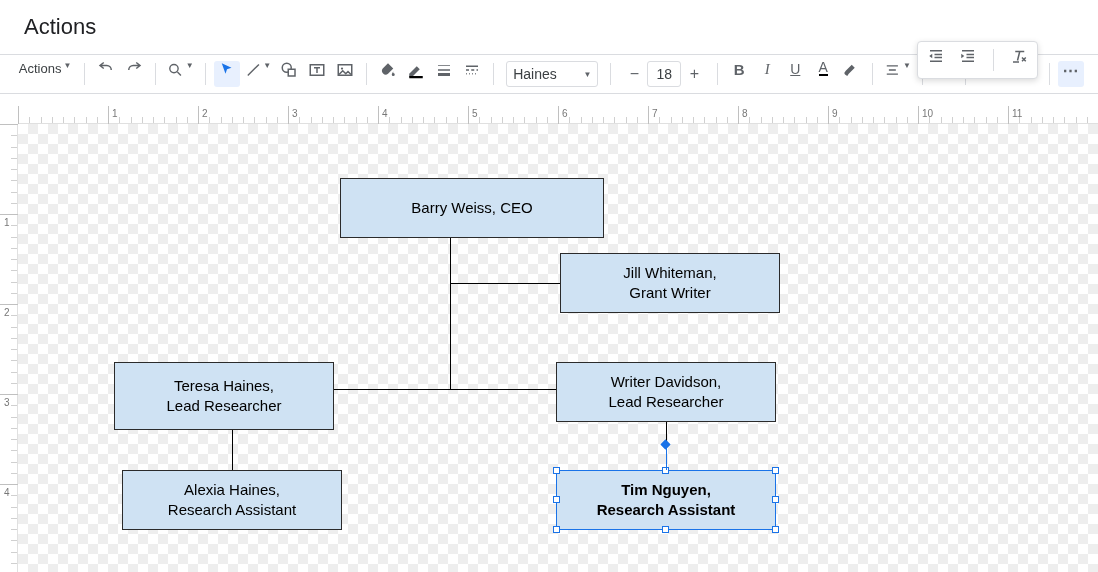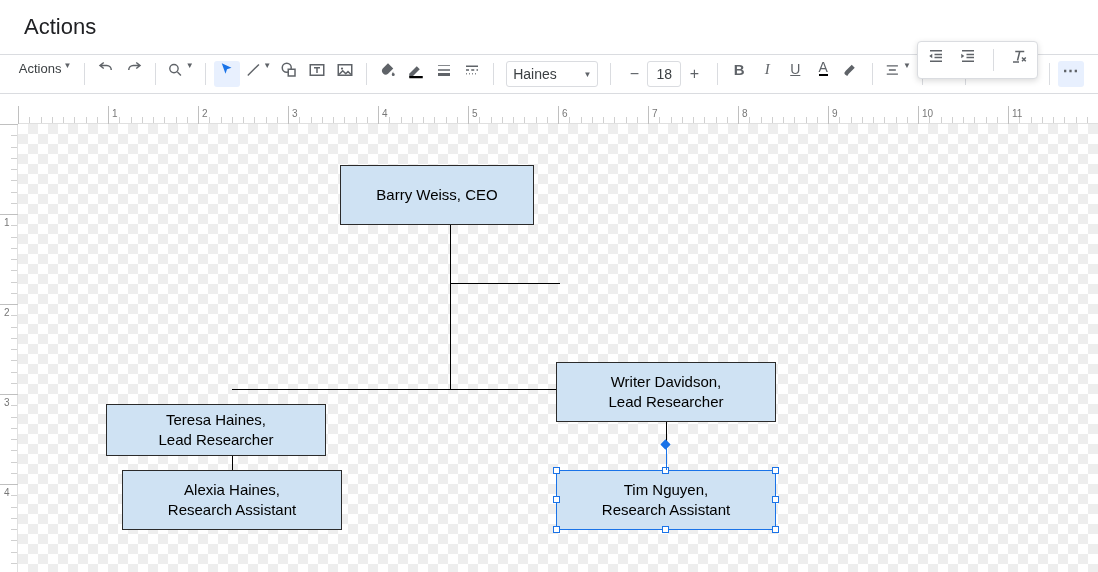--- a/index.html
+++ b/index.html
@@ -35,21 +35,21 @@
       linear-gradient(45deg, #eee 25%, transparent 25%),
       linear-gradient(-45deg, #eee 25%, transparent 25%),
       linear-gradient(45deg, transparent 75%, #eee 75%),
       linear-gradient(-45deg, transparent 75%, #eee 75%);
     background-size: 20px 20px;
     background-position: 0 0, 0 10px, 10px -10px, -10px 0;
     background-color: #fff;
   }
 
   .node { position: absolute; background: #cfe2f3; border: 1px solid #2b2b2b; display: flex; flex-direction: column; align-items: center; justify-content: center; font-size: 15px; line-height: 1.35; text-align: center; color: #000; }
-  .node.selected { border: 1.5px solid #1a73e8; background: #cfe2f3; }
+  .node.selected { border: 1.5px solid #1a73e8; background: #cfe2f3; font-weight: bold; }
   .handle { position: absolute; width: 7px; height: 7px; background: #fff; border: 1.5px solid #1a73e8; }
   .handle.diamond { transform: rotate(45deg); background:#1a73e8; }
   .conn { position: absolute; background: #000; }
 
   svg.ic { width: 18px; height: 18px; display:block; }
   .a-underline { border-bottom: 2px solid #000; display:inline-block; line-height:12px; padding-bottom:1px;}
   .tick-mini { position:absolute; bottom:0; height:6px; border-left:1px solid #d0d0d0;}
   .tick-mini-v { position:absolute; right:0; width:6px; border-top:1px solid #d0d0d0;}
 </style>
 </head>
@@ -380,26 +380,30 @@
     <div class="conn" style="left:432px; top:159px; width:110px; height:1px;"></div>
 
     <div class="conn" style="left:214px; top:265px; width:434px; height:1px;"></div>
 
     <div class="conn" style="left:214px; top:265px; width:1px; height:-23px;"></div>
 
     <div class="conn" style="left:214px; top:297px; width:1px; height:50px;"></div>
 
     <div class="conn" style="left:648px; top:297px; width:1px; height:50px;"></div>
 
-    <div class="node" style="left:322px; top:41px; width:194px; height:60px;">
+    <div class="node" style="left:322px; top:54px; width:264px; height:60px;">
       <span>Barry Weiss, CEO</span>
     </div>
 
-
-    <div class="node" style="left:88px; top:238px; width:220px; height:52px;margin-top:42px;">
+    <div class="node" style="left:542px; top:129px; width:220px; height:60px;">
+      <span>Jill Whiteman,</span>
+      <span>Grant Writer</span>
+    </div>
+
+    <div class="node" style="left:96px; top:238px; width:220px; height:68px;">
       <span>Teresa Haines,</span>
       <span>Lead Researcher</span>
     </div>
 
     <div class="node" style="left:538px; top:238px; width:220px; height:60px;">
       <span>Writer Davidson,</span>
       <span>Lead Researcher</span>
     </div>
 
     <div class="node" style="left:104px; top:346px; width:220px; height:60px;">

